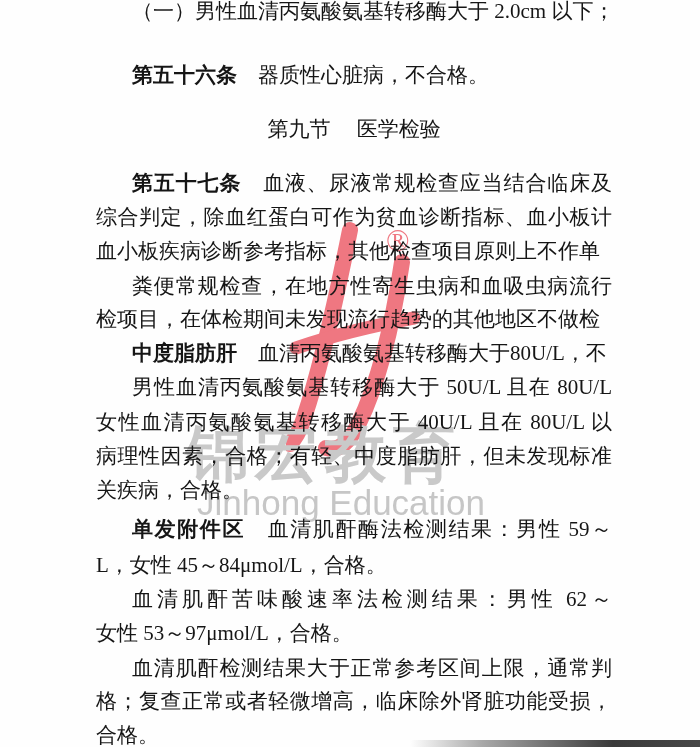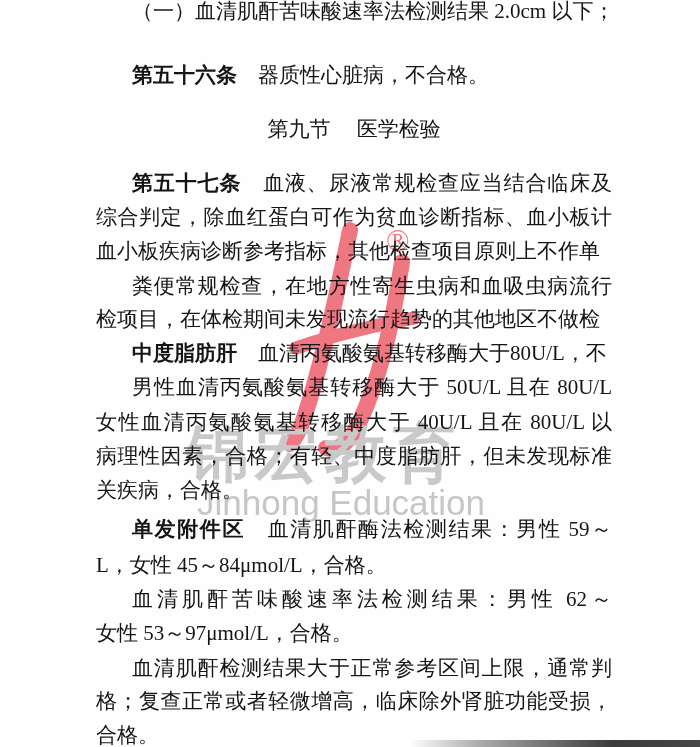--- a/index.html
+++ b/index.html
@@ -34,21 +34,21 @@
     <path d="M64 10 C52 70 34 150 18 198 C14 210 10 218 4 224" fill="none" stroke-width="16" stroke-linecap="round" stroke="#ec5a66"></path>
     <path d="M116 42 C108 96 94 160 72 205 C63 222 52 232 40 228" fill="none" stroke-width="16" stroke-linecap="round" stroke="#ec5a66"></path>
     <path d="M10 128 C45 116 85 106 128 98" fill="none" stroke-width="13" stroke-linecap="round" stroke="#ec5a66"></path>
     <text x="100" y="31" font-size="31" fill="#ec5a66">®</text>
   </svg>
 
   <div class="wm wm-cn">锦宏教育</div>
   <div class="wm wm-en">Jinhong Education</div>
 
   <div class="line indent" style="top:-6px">
-    <span class="b"></span><span>（一）血清肌酐苦味酸速率法检测结果 2.0cm 以下；</span></div>
+    <span class="b"></span><span>（一）男性血清丙氨酸氨基转移酶大于 2.0cm 以下；</span></div>
   <div class="line heading" style="top:112px">第九节　 医学检验</div>
 
   <div class="line indent" style="top:58px">
     <span class="b">第五十六条</span><span>　器质性心脏病，不合格。</span></div>
 
   <div class="line indent fill" style="top:166px">
     <span class="b">第五十七条</span><span>　血液、尿液常规检查应当结合临床及地区进行</span></div>
   <div class="line fill" style="top:200px">
     <span class="b"></span><span>综合判定，除血红蛋白可作为贫血诊断指标、血小板计数可作为</span></div>
   <div class="line wrapok" style="top:234px">

